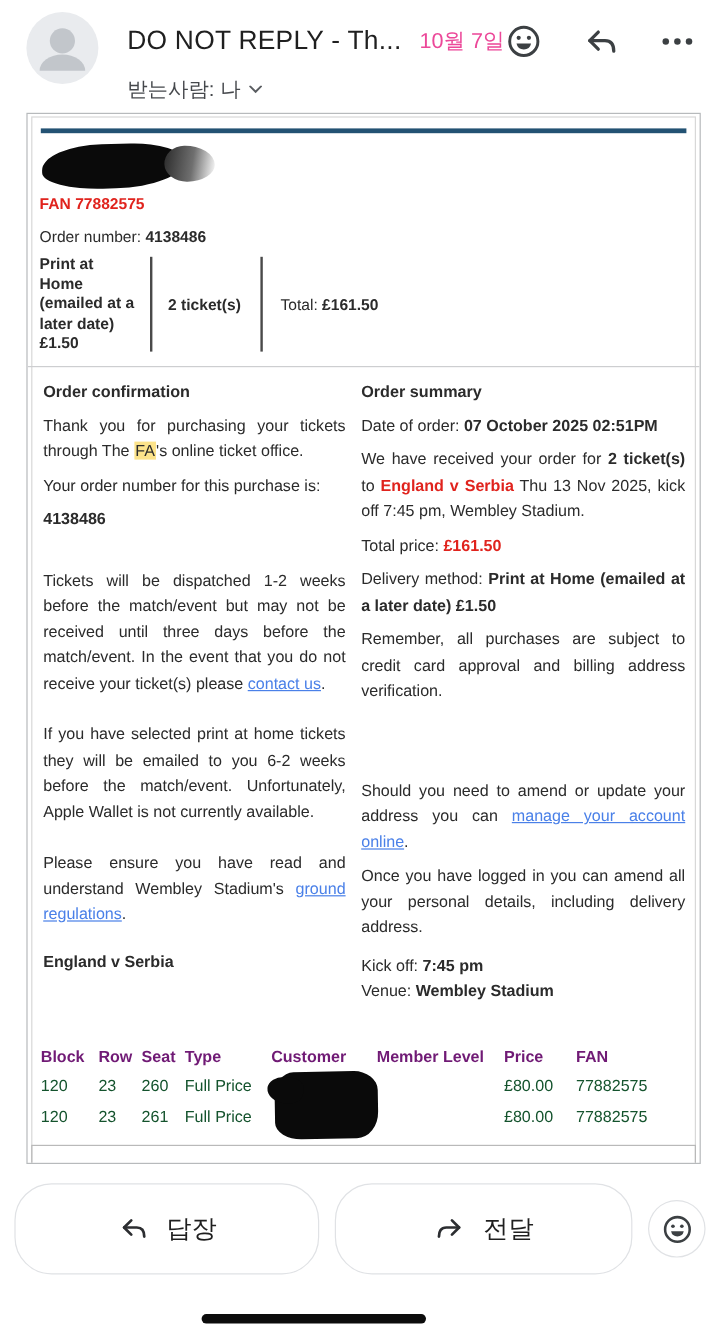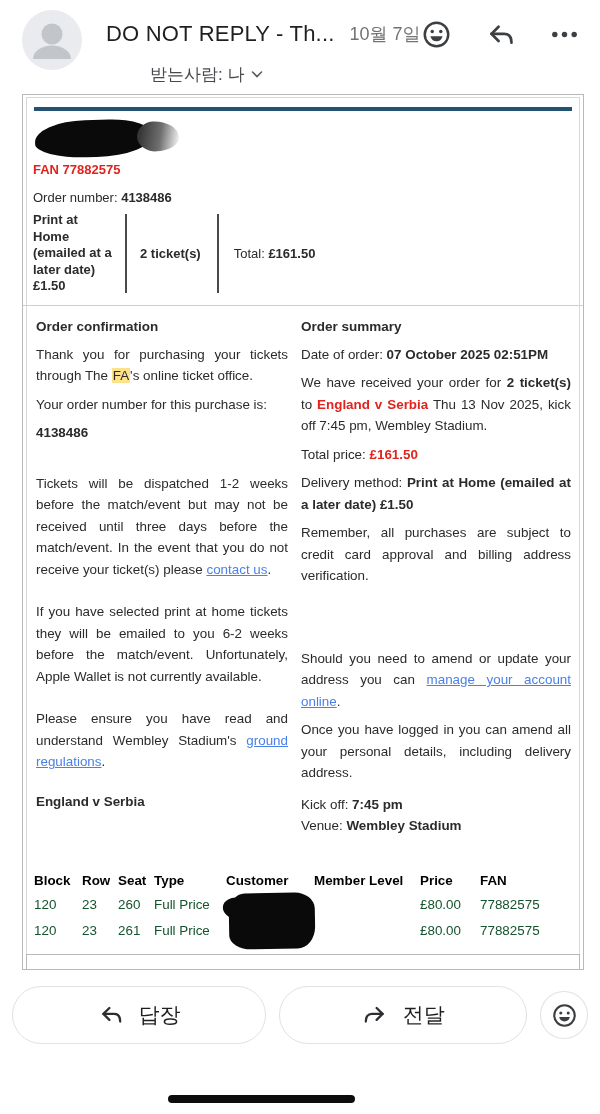--- a/index.html
+++ b/index.html
@@ -6,24 +6,24 @@
   html,body { background:#fff; }
   body { font-family:"Liberation Sans", sans-serif; color:#262626; }
   .screen { position:relative; width:600px; height:1114px; background:#fff; overflow:hidden; margin:0 auto; }
 
   
   .mail-header { display:flex; align-items:flex-start; padding:10px 18px 0 22px; }
   .avatar { width:60px; height:60px; border-radius:50%; background:#e9ebee; flex:0 0 auto; overflow:hidden; }
   .head-main { flex:1; margin-left:24px; min-width:0; }
   .title-row { display:flex; align-items:center; height:48px; }
   .sender { font-size:22px; color:#1f1f1f; letter-spacing:.2px; white-space:nowrap; }
-  .mail-date { font-size:18px; color:#737373; margin-left:15px; white-space:nowrap; }
+  .mail-date { font-size:18px; color:#ec4899; margin-left:15px; white-space:nowrap; }
   .head-icons { margin-left:auto; display:flex; align-items:center; gap:33px; padding-right:5px; color:#3c4043; }
   .head-icons svg { width:31px; height:31px; display:block; }
-  .to-row { display:flex; align-items:center; font-size:17px; color:#45484c; margin-top:5px;margin-left:44px; }
+  .to-row { display:flex; align-items:center; font-size:17px; color:#45484c; margin-top:5px; }
   .to-row svg { width:12px; height:7px; margin-left:7px; color:#5a5d61; }
 
   
   .card { position:relative; margin:8px 14px 0 22px; width:562px; height:876px;
           border:1px solid #b7babc; background:#fff; overflow:hidden; }
   .inner-frame { position:absolute; left:3px; right:3px; top:2px; bottom:-2px;
                  border:1px solid #d8d8d8; pointer-events:none; }
   .card-content { position:relative; padding:0 10px; height:100%; }
   .navy-bar { margin:12px 1px 0 1px; height:4px; background:var(--navy,#235273); }
 
@@ -56,32 +56,32 @@
   .mb-big { margin-bottom:29px; }
   .mb-med { margin-bottom:21px; }
   .mb-sec { margin-bottom:61px; }
 
   .match-row { display:flex; padding:10px 2px 0 3px; }
   .match-title { width:252px; margin-right:13px; font-size:13.4px; font-weight:bold; color:#2b2b2b; }
   .match-info { flex:1; font-size:13.4px; line-height:21.5px; color:#2b2b2b; }
 
   .seat-wrap { position:relative; margin-top:36px; padding-left:1px; }
   table.seats { border-collapse:collapse; table-layout:fixed; width:528px; }
-  table.seats th { text-align:left; font-size:13.4px; color:#000000; padding:0 4px 6px 0; white-space:nowrap; }
+  table.seats th { text-align:left; font-size:13.4px; color:#701a75; padding:0 4px 6px 0; white-space:nowrap; }
   table.seats td { font-size:13.4px; color:#14532d; padding:3px 4px 8px 0; white-space:nowrap; }
   .scribble2 { position:absolute; left:196px; top:20px; width:86px; height:56px; background:#0a0a0a;
                border-radius:16px 20px 18px 22px / 20px 16px 22px 14px; transform:rotate(-1deg); }
   .scribble2::before { content:""; position:absolute; left:-6px; top:4px; width:30px; height:22px;
                background:#0a0a0a; border-radius:50% 40% 45% 55%; transform:rotate(6deg); }
 
   .footer-box { margin:8px -7px 0 -7px; border:1px solid #b9b9b9; height:64px; padding:5px 8px; }
 
   
   .actions { display:flex; align-items:center; margin-top:16px; padding:0 12px; gap:13px; }
-  .pill { height:58px; border:1.5px solid #e0e2e5; border-radius:31px; background:#fff;
+  .pill { height:76px; border:1.5px solid #e0e2e5; border-radius:31px; background:#fff;
           display:flex; align-items:center; justify-content:center; gap:15px;
           font-size:21px; color:#1f1f1f; cursor:pointer;text-align:center; }
   .pill svg { width:26px; height:26px; color:#2c2e31; }
   .pill.reply-pill { width:256px; }
   .pill.fwd-pill { width:250px; }
   .round-btn { margin-left:auto; width:48px; height:48px; border-radius:50%; border:1.5px solid #e0e2e5;
                background:#fff; display:flex; align-items:center; justify-content:center; color:#3c4043; cursor:pointer; }
   .round-btn svg { width:27px; height:27px; }
 
   .home-indicator { position:absolute; left:168px; top:1095px; width:187px; height:8px;

